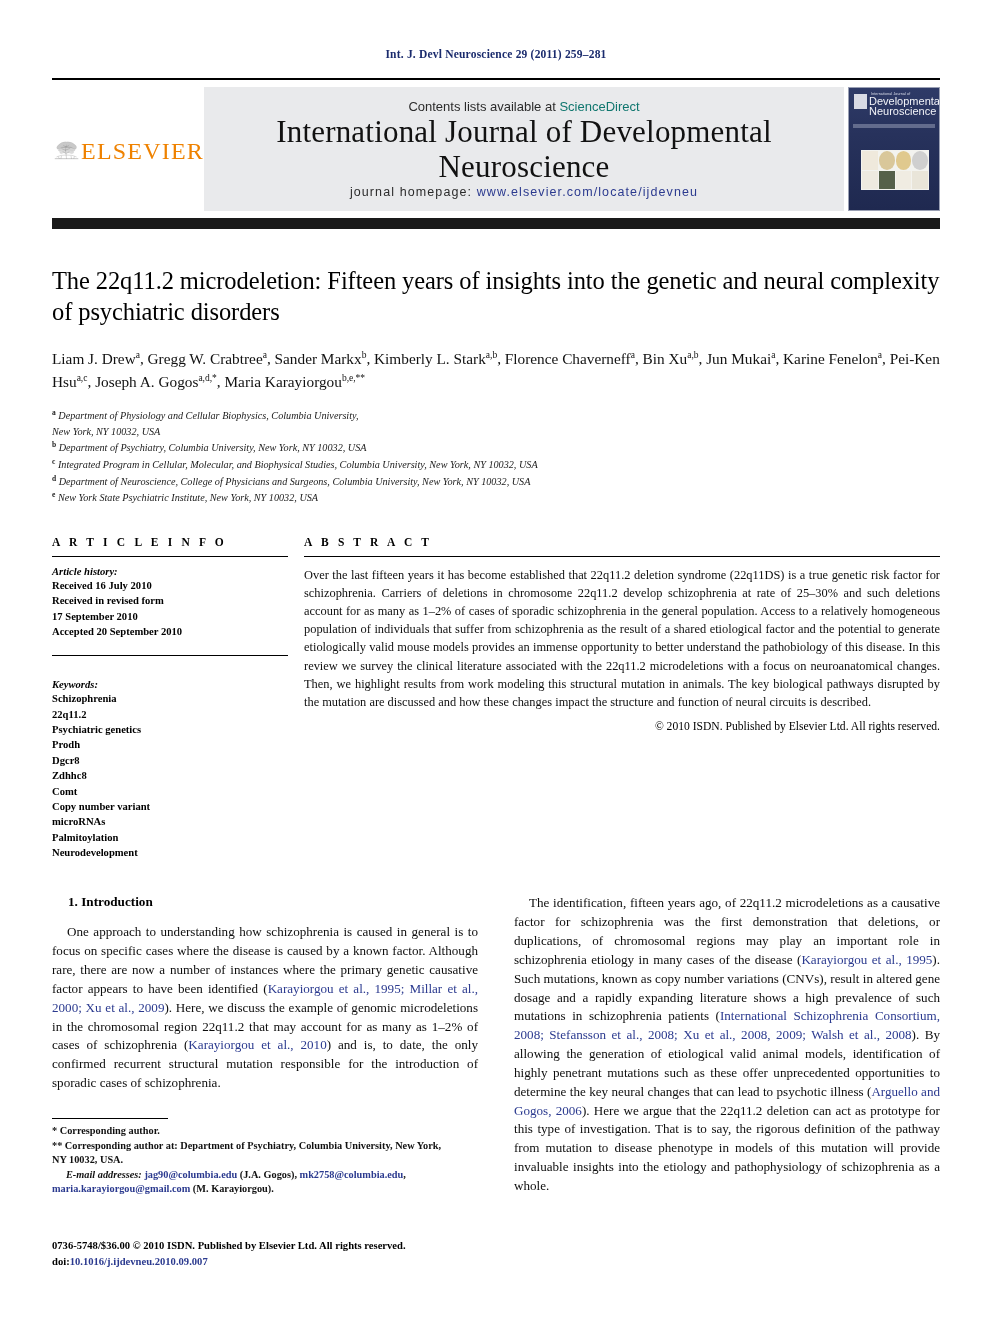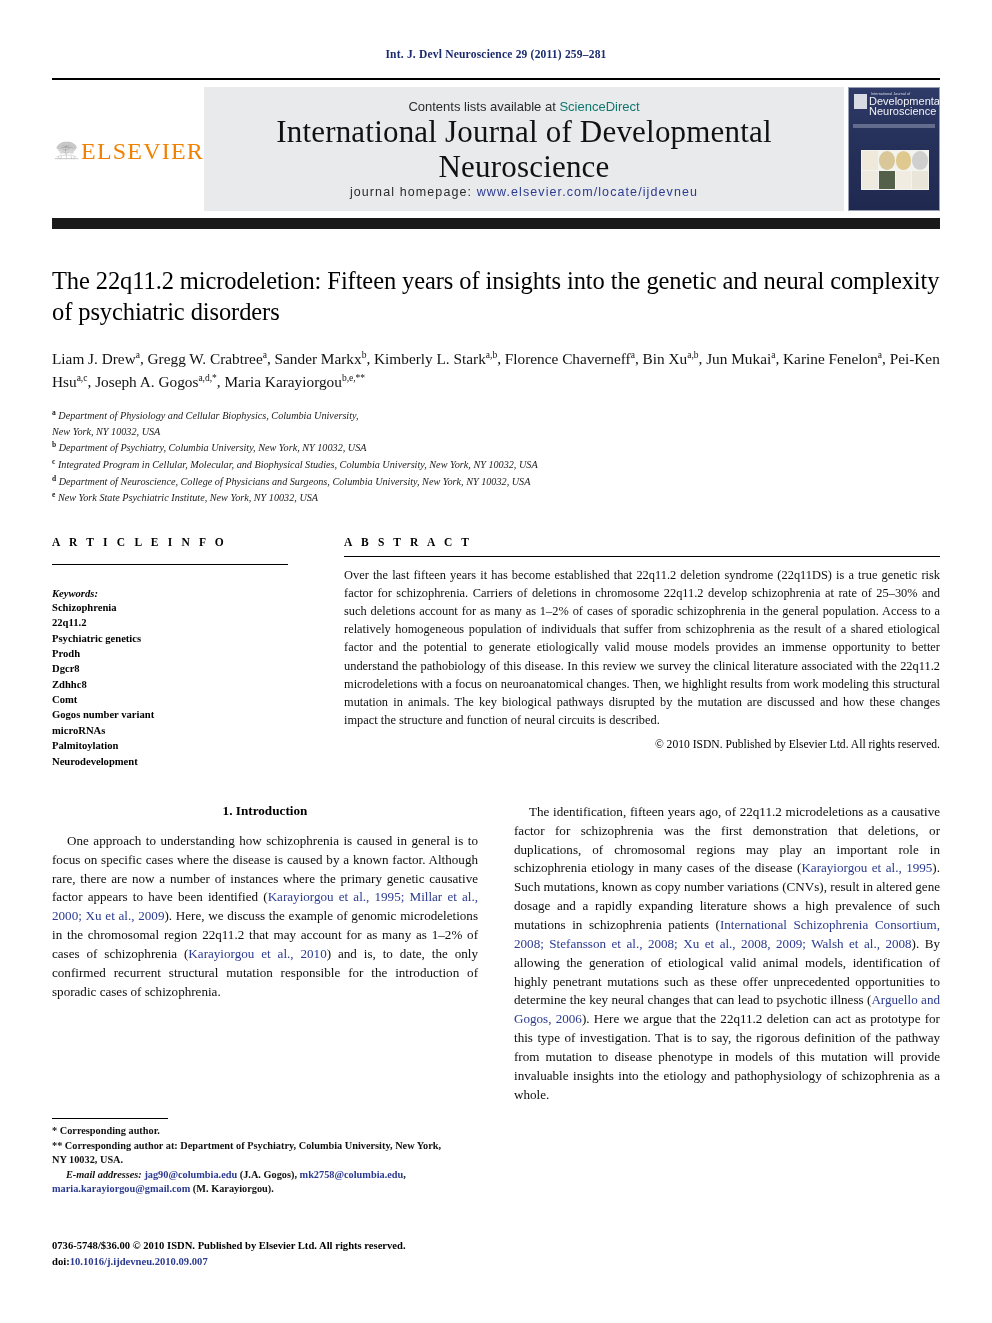--- a/index.html
+++ b/index.html
@@ -209,21 +209,21 @@
   .affiliations sup {
     font-style: normal;
     font-weight: bold;
     font-size: 7.5px;
   }
 
   
   .info-abstract {
     margin: 30px 52px 0 52px;
     display: flex;
-    gap: 56px;
+    gap: 16px;
   }
   .col-info {
     flex: 0 0 236px;
     width: 236px;
   }
   .col-abstract {
     flex: 1 1 auto;
   }
   .sec-label {
     font-family: "Liberation Serif", serif;
@@ -274,22 +274,21 @@
     gap: 36px;
   }
   .body-col {
     flex: 1 1 0;
     width: 0;
   }
   .sec-head {
     font-family: "Liberation Serif", serif;
     font-weight: bold;
     font-size: 13.2px;
-    margin: 0 0 13px 0;
-    text-align: center;
+    margin: 0 0 13px 16px;
   }
   .para {
     font-family: "Liberation Serif", serif;
     font-size: 13.1px;
     line-height: 1.44;
     text-align: justify;
     text-indent: 15px;
     margin: 0;
     color: #0d0d0d;
   }
@@ -401,31 +400,40 @@
       <div><sup>b</sup> Department of Psychiatry, Columbia University, New York, NY 10032, USA</div>
       <div><sup>c</sup> Integrated Program in Cellular, Molecular, and Biophysical Studies, Columbia University, New York, NY 10032, USA</div>
       <div><sup>d</sup> Department of Neuroscience, College of Physicians and Surgeons, Columbia University, New York, NY 10032, USA</div>
       <div><sup>e</sup> New York State Psychiatric Institute, New York, NY 10032, USA</div>
     </div>
 
   <div class="info-abstract">
 
     <div class="col-info">
       <div class="sec-label">A R T I C L E    I N F O</div>
+      <div class="rule">
+        <div class="hist-title">Article history:</div>
+        <div>
+            <div class="hist-line">Received 16 July 2010</div>
+            <div class="hist-line">Received in revised form</div>
+            <div class="hist-line">17 September 2010</div>
+            <div class="hist-line">Accepted 20 September 2010</div>
+          </div>
+      </div>
       <div class="kw-block">
         <div class="kw-title">Keywords:</div>
         <div>
             <div class="kw-line">Schizophrenia</div>
             <div class="kw-line">22q11.2</div>
             <div class="kw-line">Psychiatric genetics</div>
             <div class="kw-line">Prodh</div>
             <div class="kw-line">Dgcr8</div>
             <div class="kw-line">Zdhhc8</div>
             <div class="kw-line">Comt</div>
-            <div class="kw-line">Gogos number variant</div>
+            <div class="kw-line">Copy number variant</div>
             <div class="kw-line">microRNAs</div>
             <div class="kw-line">Palmitoylation</div>
             <div class="kw-line">Neurodevelopment</div>
           </div>
       </div>
     </div>
 
     <div class="col-abstract">
       <div class="sec-label">A B S T R A C T</div>
       <div class="rule">

